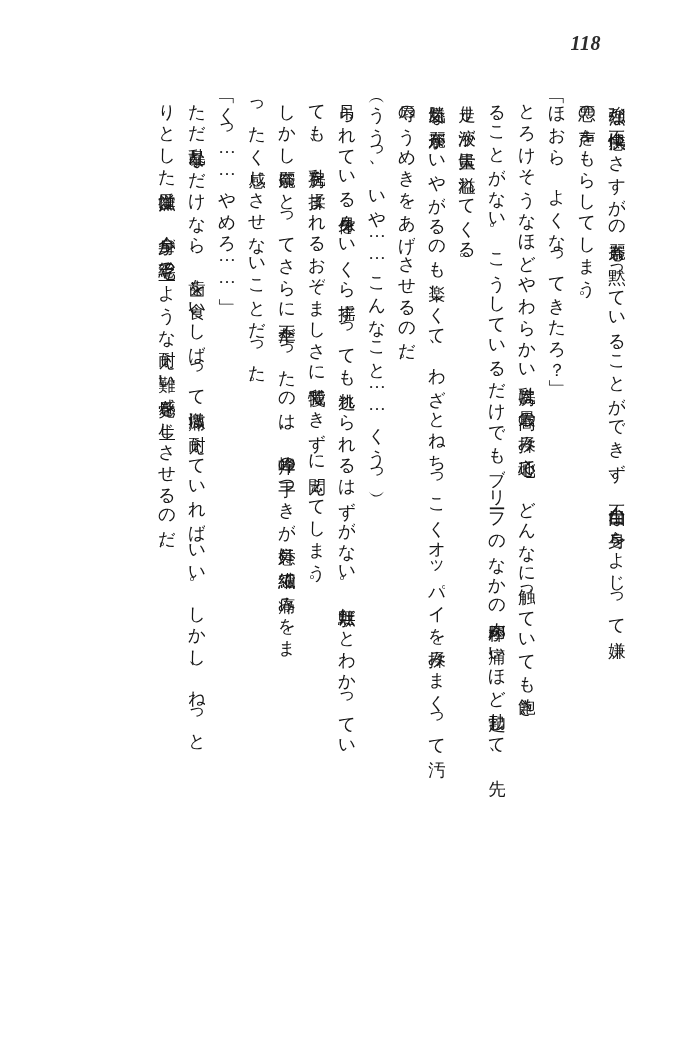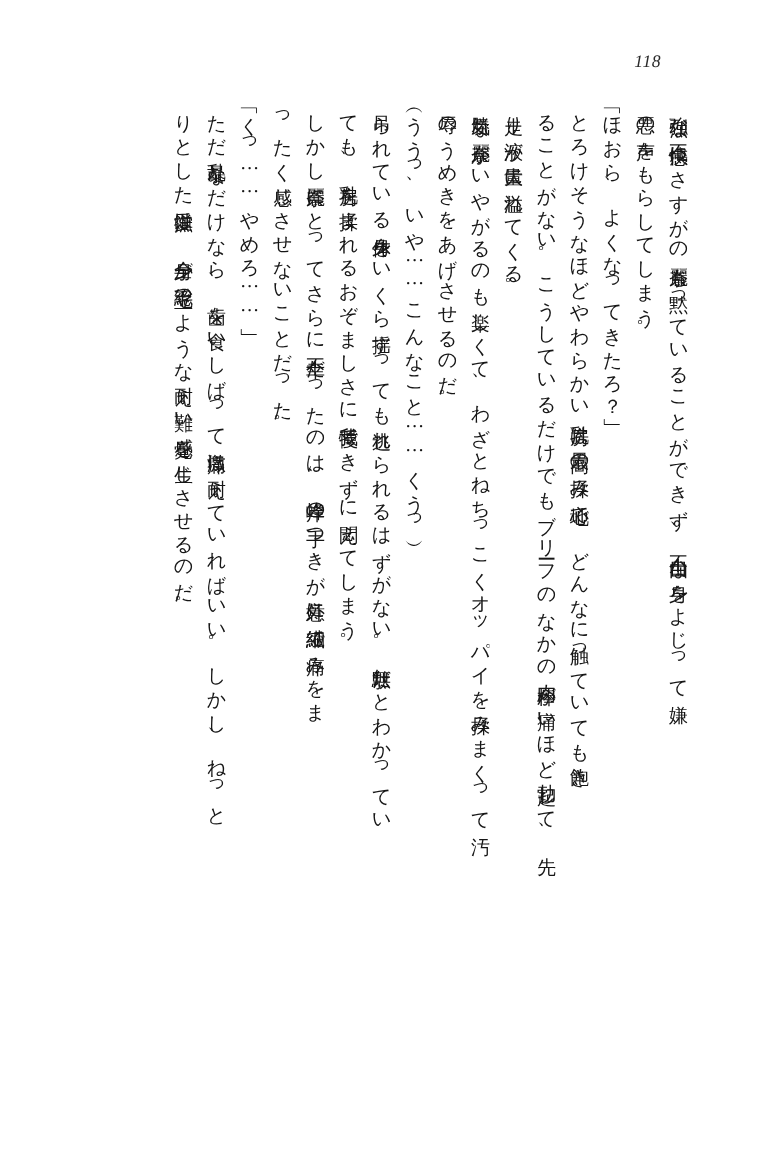--- a/index.html
+++ b/index.html
@@ -19,27 +19,28 @@
     position: relative;
     width: 697px;
     height: 1050px;
     background: #ffffff;
     box-sizing: border-box;
   }
 
   
   .page-number {
     position: absolute;
-    top: 48px;
+    top: 32px;
     right: 96px;
     font-family: "Liberation Serif", "DejaVu Serif", serif;
-    font-size: 16px;
+    font-size: 20px;
     font-style: italic;
     color: #2b2b2b;
     letter-spacing: 0.5px;
+    font-weight: bold;
   }
 
   
   .text-block {
     position: absolute;
     top: 92px;
     right: 72px;
     left: 62px;
     height: 868px;
     display: flex;

